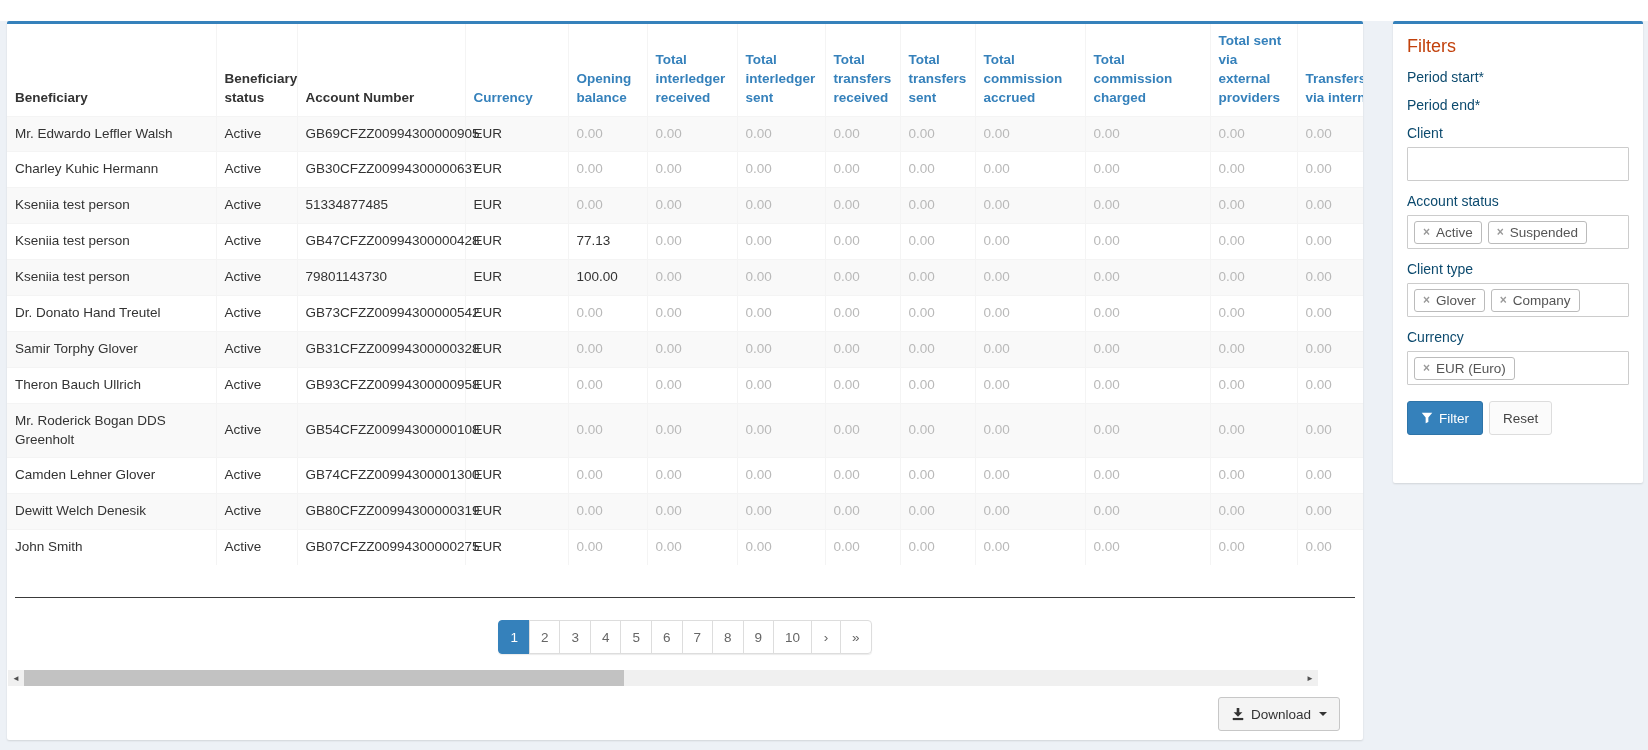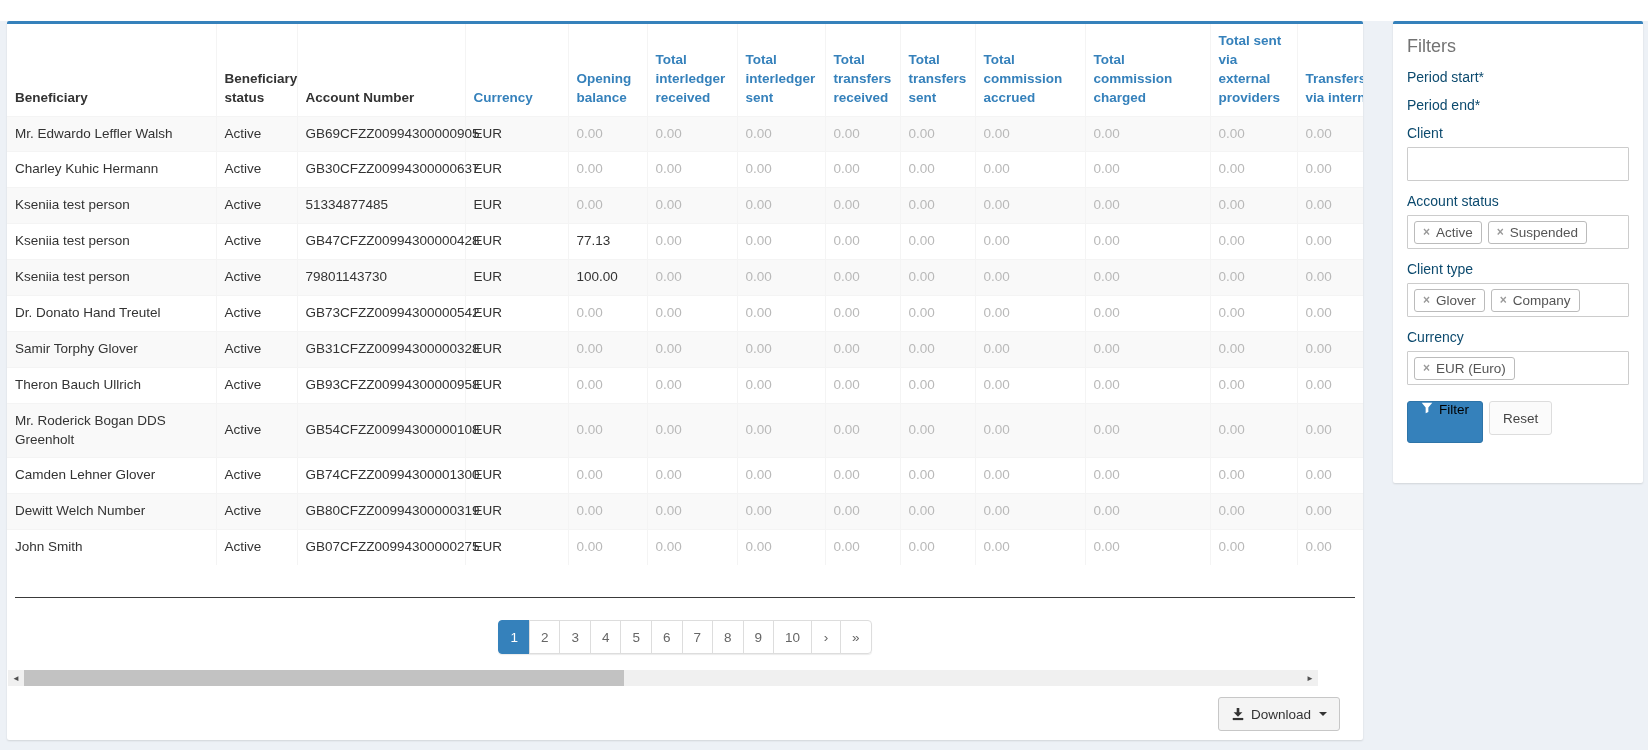--- a/index.html
+++ b/index.html
@@ -70,21 +70,21 @@
   .btn-download {
     display:inline-flex; align-items:center; gap:6px;
     height:34px; padding:0 12px;
     background:#f4f4f4; border:1px solid #c7c7c7; border-radius:3px;
     font-family:inherit; font-size:13.5px; color:#333; cursor:pointer;
   }
   .caret { width:0; height:0; border-left:4px solid transparent; border-right:4px solid transparent; border-top:4px solid #333; margin-left:2px; }
 
   
   .box-filters { padding:12px 14px; }
-  .filters-title { font-size:18px; font-weight:400; color:#737373; }
+  .filters-title { font-size:18px; font-weight:400; color:#c2410c; }
   .f-label { display:block; font-size:14px; font-weight:normal; color:#0c4a6e; margin:12px 0 6px; }
   .f-input, .input-group, .tagbox {
     width:100%; border:1px solid #ccc; border-radius:1px; background:#fff;
   }
   .f-input { height:34px; padding:6px 10px; font-family:inherit; font-size:14px; color:#999; outline:none; }
   .input-group { display:flex; height:34px; }
   .input-group input {
     flex:1; min-width:0; border:none; outline:none;
     padding:6px 10px; font-family:inherit; font-size:14px; color:#999; background:transparent;
   }
@@ -94,24 +94,24 @@
   }
   .tagbox { min-height:34px; padding:2px 3px; display:flex; flex-wrap:wrap; align-items:center; }
   .tag {
     display:inline-flex; align-items:center; gap:6px;
     border:1px solid #bbb; border-radius:3px; background:#fff;
     padding:3px 8px; margin:2px 3px; font-size:13.5px; color:#555; cursor:default;
   }
   .tag-x { color:#999; font-weight:bold; font-size:12px; cursor:pointer; line-height:1; }
   .f-buttons { margin-top:16px; display:flex; gap:6px; }
   .btn-filter {
-    display:inline-flex; gap:6px;
-    height:42px; padding:0 13px;
+    display:inline-flex; align-items:center; gap:6px;
+    height:34px; padding:0 13px;
     background:#3581bb; border:1px solid #2e74a8; border-radius:3px;
-    color:#000000; font-family:inherit; font-size:13.5px; cursor:pointer;
+    color:#ffffff; font-family:inherit; font-size:13.5px; cursor:pointer;
   }
   .btn-reset {
     height:34px; padding:0 13px;
     background:#fbfbfb; border:1px solid #ddd; border-radius:3px;
     color:#444; font-family:inherit; font-size:13.5px; cursor:pointer;
   }
   svg { display:block; }
 </style>
 </head>
 <body>
@@ -298,21 +298,21 @@
               <td class="muted">0.00</td>
               <td class="muted">0.00</td>
               <td class="muted">0.00</td>
               <td class="muted">0.00</td>
               <td class="muted">0.00</td>
               <td class="muted">0.00</td>
               <td class="muted">0.00</td>
               <td class="muted">0.00</td>
             </tr>
             <tr class="stripe">
-              <td>Dewitt Welch Number</td>
+              <td>Dewitt Welch Denesik</td>
               <td>Active</td>
               <td>GB80CFZZ00994300000319</td>
               <td>EUR</td>
               <td class="muted">0.00</td>
               <td class="muted">0.00</td>
               <td class="muted">0.00</td>
               <td class="muted">0.00</td>
               <td class="muted">0.00</td>
               <td class="muted">0.00</td>
               <td class="muted">0.00</td>

